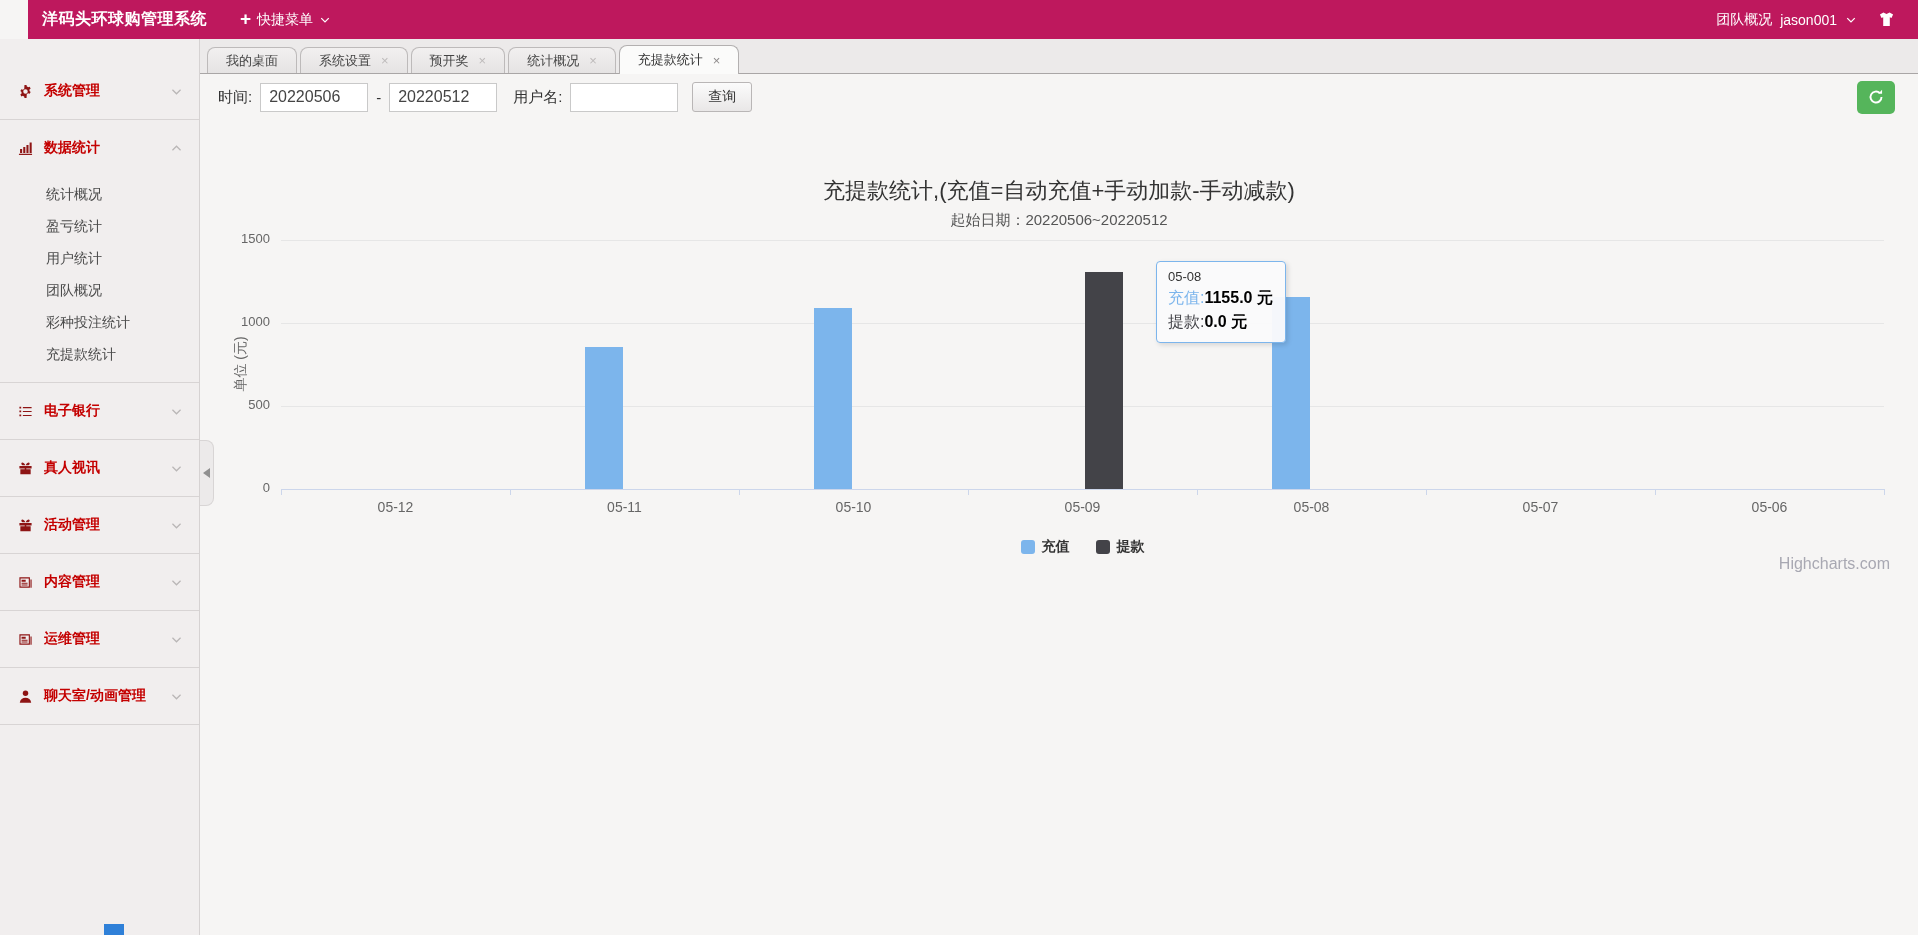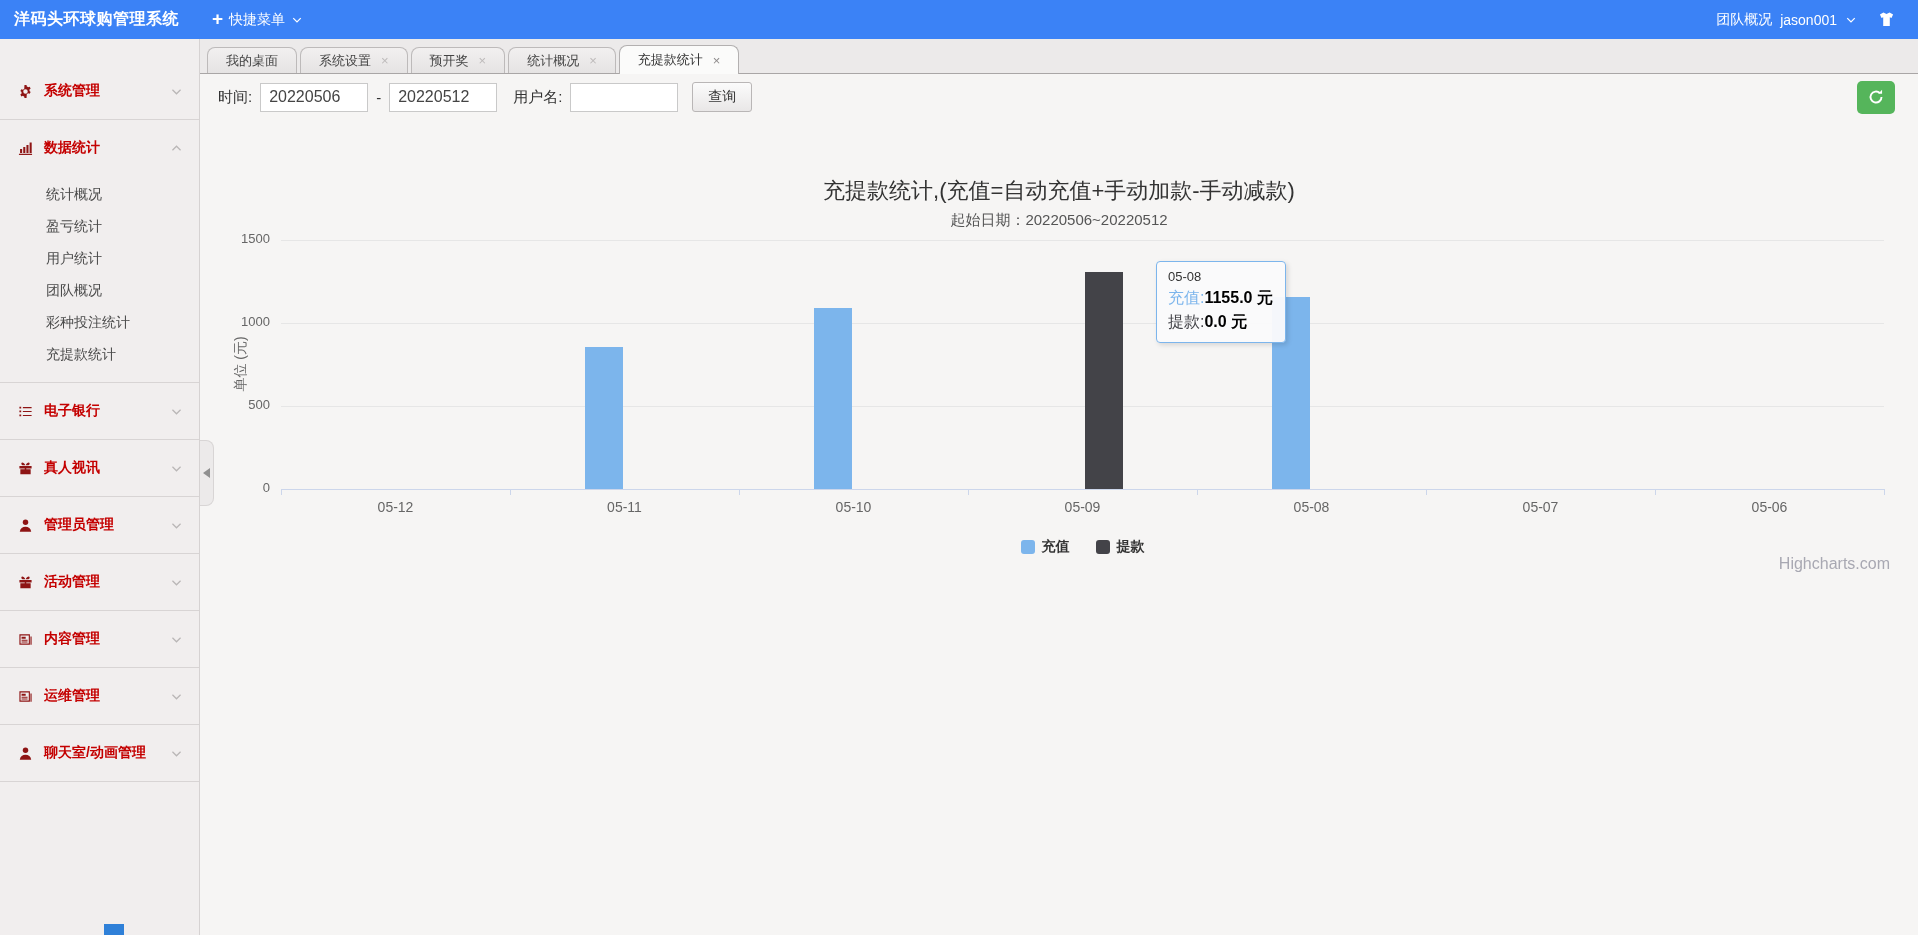--- a/index.html
+++ b/index.html
@@ -70,21 +70,21 @@
   .tt-header{font-size:13px;color:#333;margin-bottom:2px;}
   .tt-row{font-size:16px;color:#111;line-height:24px;white-space:nowrap;}
   .tt-row b{font-weight:bold;color:#000;}
   .blue-chip{position:absolute;left:104px;top:924px;width:20px;height:11px;background:#2f80d8;z-index:9;cursor:pointer;}
 </style>
 </head>
 <body>
 
 <div class="app">
 
-  <div class="header" style="background: #3b82f6;">
+  <div class="header" style="background: #be185d; margin-left: 28px;">
     <div class="app-title">洋码头环球购管理系统</div>
     <div class="quick-menu">
       <span class="qm-plus">+</span>
       <span>快捷菜单</span>
       <span class="hchev">
         <svg width="12" height="12" viewBox="0 0 16 16">
             <path d="M3 5.5l5 5 5-5" fill="none" stroke="#fff" stroke-width="1.7"></path>
           </svg>
       </span>
     </div>
@@ -163,36 +163,20 @@
       </div>
       <div class="side-group">
         <div class="side-item">
           <span class="s-icon">
             <svg width="15" height="15" viewBox="0 0 16 16" fill="currentColor">
               <path d="M1.5 5.4h13v2.5h-13zM2.5 8.7h11v5.4h-11zM7.2 5.4h1.6v8.7H7.2z"></path>
               <path d="M4.6 1.5c1.1 0 2.4.9 3.2 2.9-2 .3-3.4 0-4-.8-.5-.7-.2-2.1.8-2.1zM11.4 1.5c-1.1 0-2.4.9-3.2 2.9 2 .3 3.4 0 4-.8.5-.7.2-2.1-.8-2.1z"></path>
             </svg>
           </span>
           <span class="s-label">真人视讯</span>
-          <span class="s-chev">
-            <svg width="13" height="13" viewBox="0 0 16 16">
-              <path d="M3 5.8l5 5 5-5" fill="none" stroke="currentColor" stroke-width="1.5"></path>
-            </svg>
-          </span>
-        </div>
-      </div>
-      <div class="side-group">
-        <div class="side-item">
-          <span class="s-icon">
-            <svg width="15" height="15" viewBox="0 0 16 16" fill="currentColor">
-              <circle cx="8" cy="4.6" r="2.9"></circle>
-              <path d="M1.9 14.6c.4-3.4 3-5.2 6.1-5.2s5.7 1.8 6.1 5.2z"></path>
-            </svg>
-          </span>
-          <span class="s-label">管理员管理</span>
           <span class="s-chev">
             <svg width="13" height="13" viewBox="0 0 16 16">
               <path d="M3 5.8l5 5 5-5" fill="none" stroke="currentColor" stroke-width="1.5"></path>
             </svg>
           </span>
         </div>
       </div>
       <div class="side-group">
         <div class="side-item">
           <span class="s-icon">

